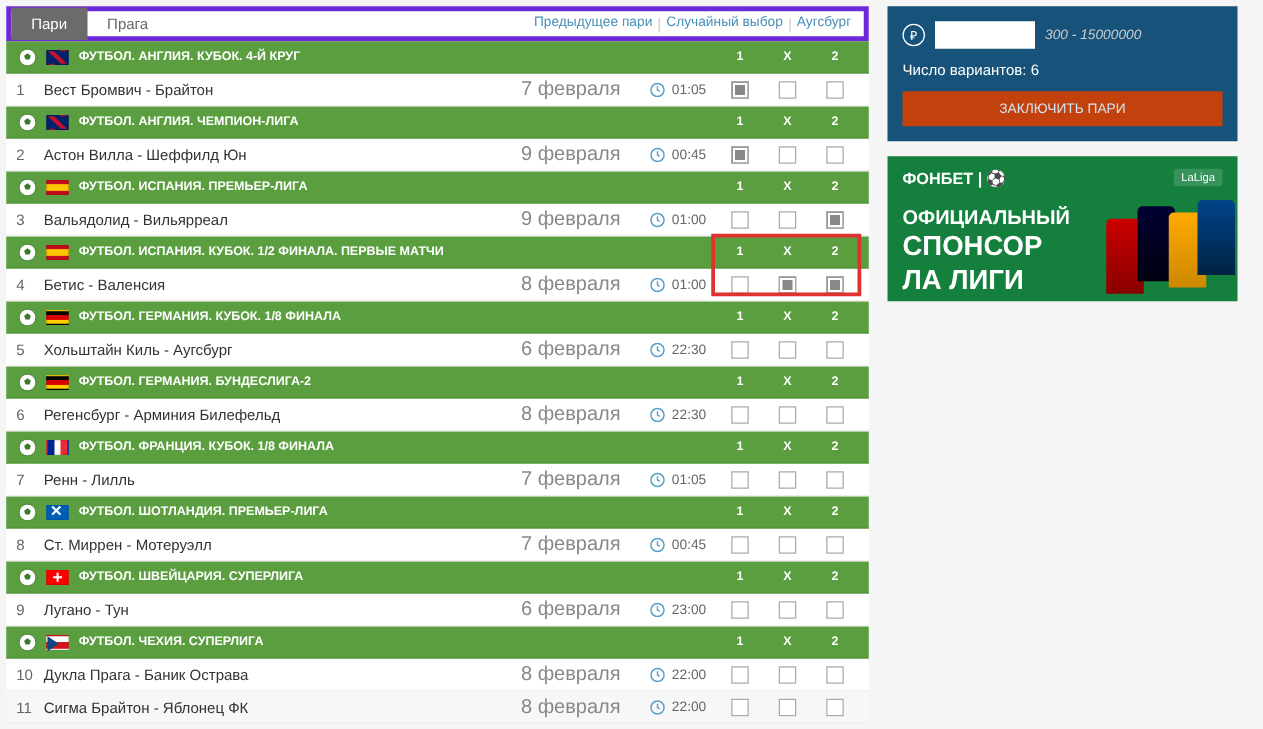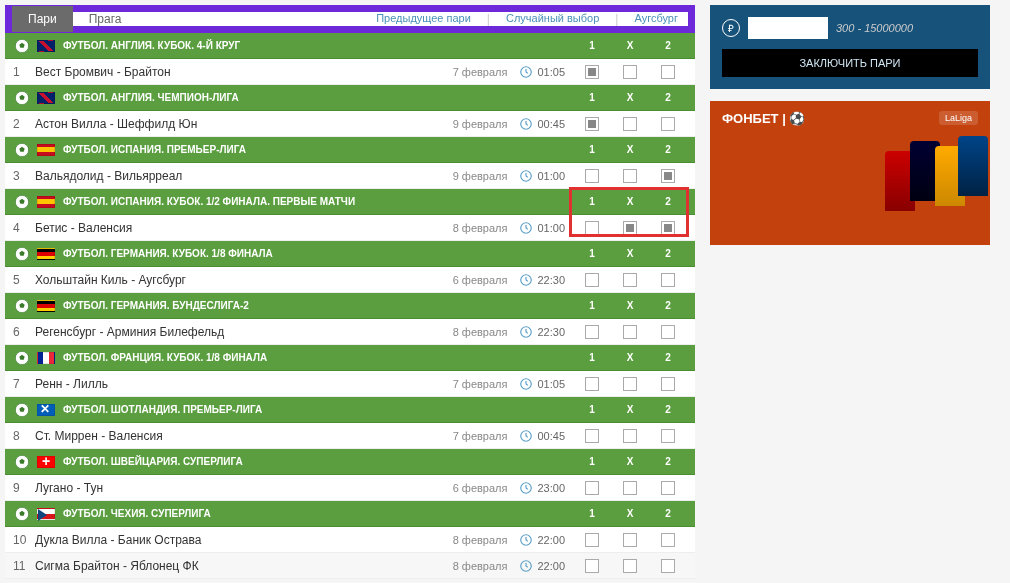--- a/index.html
+++ b/index.html
@@ -1,56 +1,56 @@
 <!DOCTYPE html>
 <html><head>
 <meta charset="utf-8">
 <style>
 * { margin: 0; padding: 0; box-sizing: border-box; }
 body { font-family: Arial, sans-serif; font-size: 12px; background: #f5f5f5; width: 1010px; height: 583px; overflow: hidden; }
 .container { display: flex; gap: 15px; padding: 5px; }
 .left-panel { width: 690px; }
 .right-panel { width: 280px; }
 
-.tabs { display: flex; align-items: center; background: #fff; border: 7px solid #6d28d9; height: 28px; }
+.tabs { display: flex; align-items: center; background: #fff; border: 4px solid #6d28d9; height: 28px; }
 .tab { padding: 6px 16px; cursor: pointer; color: #666; }
 .tab.active { background: #6b6b6b; color: #fff; }
-.tab-links { margin-left: auto; display: flex; gap: 16px; padding-right: 10px; justify-content: flex-end; }
+.tab-links { margin-left: auto; display: flex; gap: 4px; padding-right: 10px; justify-content: flex-end; }
 .tab-link { color: #4a90b8; cursor: pointer; font-size: 11px; }
 .tab-sep { color: #ccc; }
 
 .group-header { background: #5a9e3f; color: #fff; height: 26px; display: flex; align-items: center; padding: 0 8px; font-size: 10px; font-weight: bold; border-bottom: 1px solid #4a8e2f; }
 .sport-icon { width: 18px; height: 18px; margin-right: 6px; display: flex; align-items: center; justify-content: center; }
 .sport-icon svg { width: 16px; height: 16px; }
 .flag { width: 18px; height: 12px; margin-right: 8px; border: 1px solid rgba(0,0,0,0.1); }
 .group-title { flex: 1; text-transform: uppercase; }
 .col-head { width: 38px; text-align: center; }
 
 .match-row { background: #fff; height: 26px; display: flex; align-items: center; padding: 0 8px; border-bottom: 1px solid #eee; position: relative; }
 .match-row.alt { background: #f7f7f7; }
 .row-num { width: 22px; color: #666; }
 .match-name { flex: 1; color: #333; }
-.match-date { color: #888; margin-right: 12px; font-size: 11px; }
+.match-date { color: #888; margin-right: 23px; font-size: 16px; }
 .clock-icon { width: 14px; height: 14px; margin-right: 4px; }
 .match-time { color: #666; margin-right: 8px; font-size: 11px; }
 .checkbox-cell { width: 38px; display: flex; justify-content: center; }
 .chk { width: 14px; height: 14px; border: 1px solid #aaa; background: #fff; cursor: pointer; }
 .chk.checked { background: #888; box-shadow: inset 0 0 0 2px #fff; }
 
 .highlight-box { position: absolute; border: 3px solid #e03030; pointer-events: none; z-index: 10; }
 
 .bet-box { background: #17527a; padding: 12px; color: #fff; }
 .bet-input-row { display: flex; align-items: center; gap: 8px; margin-bottom: 10px; }
 .ruble { width: 18px; height: 18px; border: 1px solid #fff; border-radius: 50%; display: flex; align-items: center; justify-content: center; font-size: 10px; }
 .bet-input { width: 80px; height: 22px; border: none; padding: 2px 6px; font-size: 11px; }
 .bet-range { color: #ccc; font-style: italic; font-size: 11px; }
 .variants { font-size: 12px; margin-bottom: 10px; }
-.bet-button { width: 100%; background: #000000; color: #d0e5f2; border: none; padding: 8px; font-size: 11px; cursor: pointer; text-transform: uppercase; }
-
-.promo { margin-top: 12px; background: #c2410c; height: 144px; position: relative; overflow: hidden; color: #fff; }
+.bet-button { width: 100%; background: #c2410c; color: #d0e5f2; border: none; padding: 8px; font-size: 11px; cursor: pointer; text-transform: uppercase; }
+
+.promo { margin-top: 12px; background: #15803d; height: 116px; position: relative; overflow: hidden; color: #fff; }
 .promo-logo { position: absolute; top: 10px; left: 12px; font-size: 13px; font-weight: bold; }
 .promo-laliga { position: absolute; top: 10px; right: 12px; font-size: 9px; background: rgba(255,255,255,0.15); padding: 2px 6px; border-radius: 3px; }
 .promo-text { position: absolute; top: 40px; left: 12px; font-size: 16px; font-weight: bold; line-height: 1.2; }
 .promo-text .big { font-size: 22px; }
 .promo-players { position: absolute; right: 0; top: 20px; width: 110px; height: 110px; }
 .player { position: absolute; width: 30px; height: 60px; border-radius: 4px 4px 0 0; }
 
 .flag-gb { background: linear-gradient(45deg, #012169 40%, #C8102E 40%, #C8102E 60%, #012169 60%); }
 .flag-es { background: linear-gradient(#C60B1E 25%, #FFC400 25%, #FFC400 75%, #C60B1E 75%); }
 .flag-de { background: linear-gradient(#000 33%, #DD0000 33%, #DD0000 66%, #FFCE00 66%); }
@@ -319,21 +319,21 @@
           </div>
     <div class="flag flag-sco"></div>
     <div class="group-title">ФУТБОЛ. ШОТЛАНДИЯ. ПРЕМЬЕР-ЛИГА</div>
     <div class="col-head">1</div>
     <div class="col-head">X</div>
     <div class="col-head">2</div>
         </div>
         <div class="match-row">
 
       <div class="row-num">8</div>
-      <div class="match-name">Ст. Миррен - Валенсия</div>
+      <div class="match-name">Ст. Миррен - Мотеруэлл</div>
       <div class="match-date">7 февраля</div>
       <div class="clock-icon"><svg viewBox="0 0 24 24">
               <circle cx="12" cy="12" r="9" fill="none" stroke="#5aa0c8" stroke-width="2"></circle>
               <path d="M12 7 L12 12 L15 14" stroke="#5aa0c8" stroke-width="2" fill="none"></path>
             </svg></div>
       <div class="match-time">00:45</div>
       <div class="checkbox-cell">
             <div class="chk"></div>
           </div>
       <div class="checkbox-cell">
@@ -385,21 +385,21 @@
           </div>
     <div class="flag flag-cz"></div>
     <div class="group-title">ФУТБОЛ. ЧЕХИЯ. СУПЕРЛИГА</div>
     <div class="col-head">1</div>
     <div class="col-head">X</div>
     <div class="col-head">2</div>
         </div>
         <div class="match-row">
 
       <div class="row-num">10</div>
-      <div class="match-name">Дукла Вилла - Баник Острава</div>
+      <div class="match-name">Дукла Прага - Баник Острава</div>
       <div class="match-date">8 февраля</div>
       <div class="clock-icon"><svg viewBox="0 0 24 24">
               <circle cx="12" cy="12" r="9" fill="none" stroke="#5aa0c8" stroke-width="2"></circle>
               <path d="M12 7 L12 12 L15 14" stroke="#5aa0c8" stroke-width="2" fill="none"></path>
             </svg></div>
       <div class="match-time">22:00</div>
       <div class="checkbox-cell">
             <div class="chk"></div>
           </div>
       <div class="checkbox-cell">
@@ -432,26 +432,34 @@
       </div>
   </div>
 
   <div class="right-panel">
     <div class="bet-box">
       <div class="bet-input-row">
         <div class="ruble">₽</div>
         <input class="bet-input" type="text" style="">
         <span class="bet-range">300 - 15000000</span>
       </div>
+      <div class="variants">
+        <span>Число вариантов:</span> <span>6</span>
+      </div>
       <button class="bet-button">ЗАКЛЮЧИТЬ ПАРИ</button>
     </div>
 
     <div class="promo">
       <div class="promo-logo"><span>ФОНБЕТ</span> | ⚽</div>
       <div class="promo-laliga">LaLiga</div>
+      <div class="promo-text">
+        <div>ОФИЦИАЛЬНЫЙ</div>
+        <div class="big">СПОНСОР</div>
+        <div class="big">ЛА ЛИГИ</div>
+      </div>
       <div class="promo-players">
         <div class="player" style="left:5px;top:30px;background:linear-gradient(#c00,#800)"></div>
         <div class="player" style="left:30px;top:20px;background:linear-gradient(#003,#001)"></div>
         <div class="player" style="left:55px;top:25px;background:linear-gradient(#fa0,#c80)"></div>
         <div class="player" style="left:78px;top:15px;background:linear-gradient(#048,#024)"></div>
       </div>
     </div>
   </div>
 </div>
 

